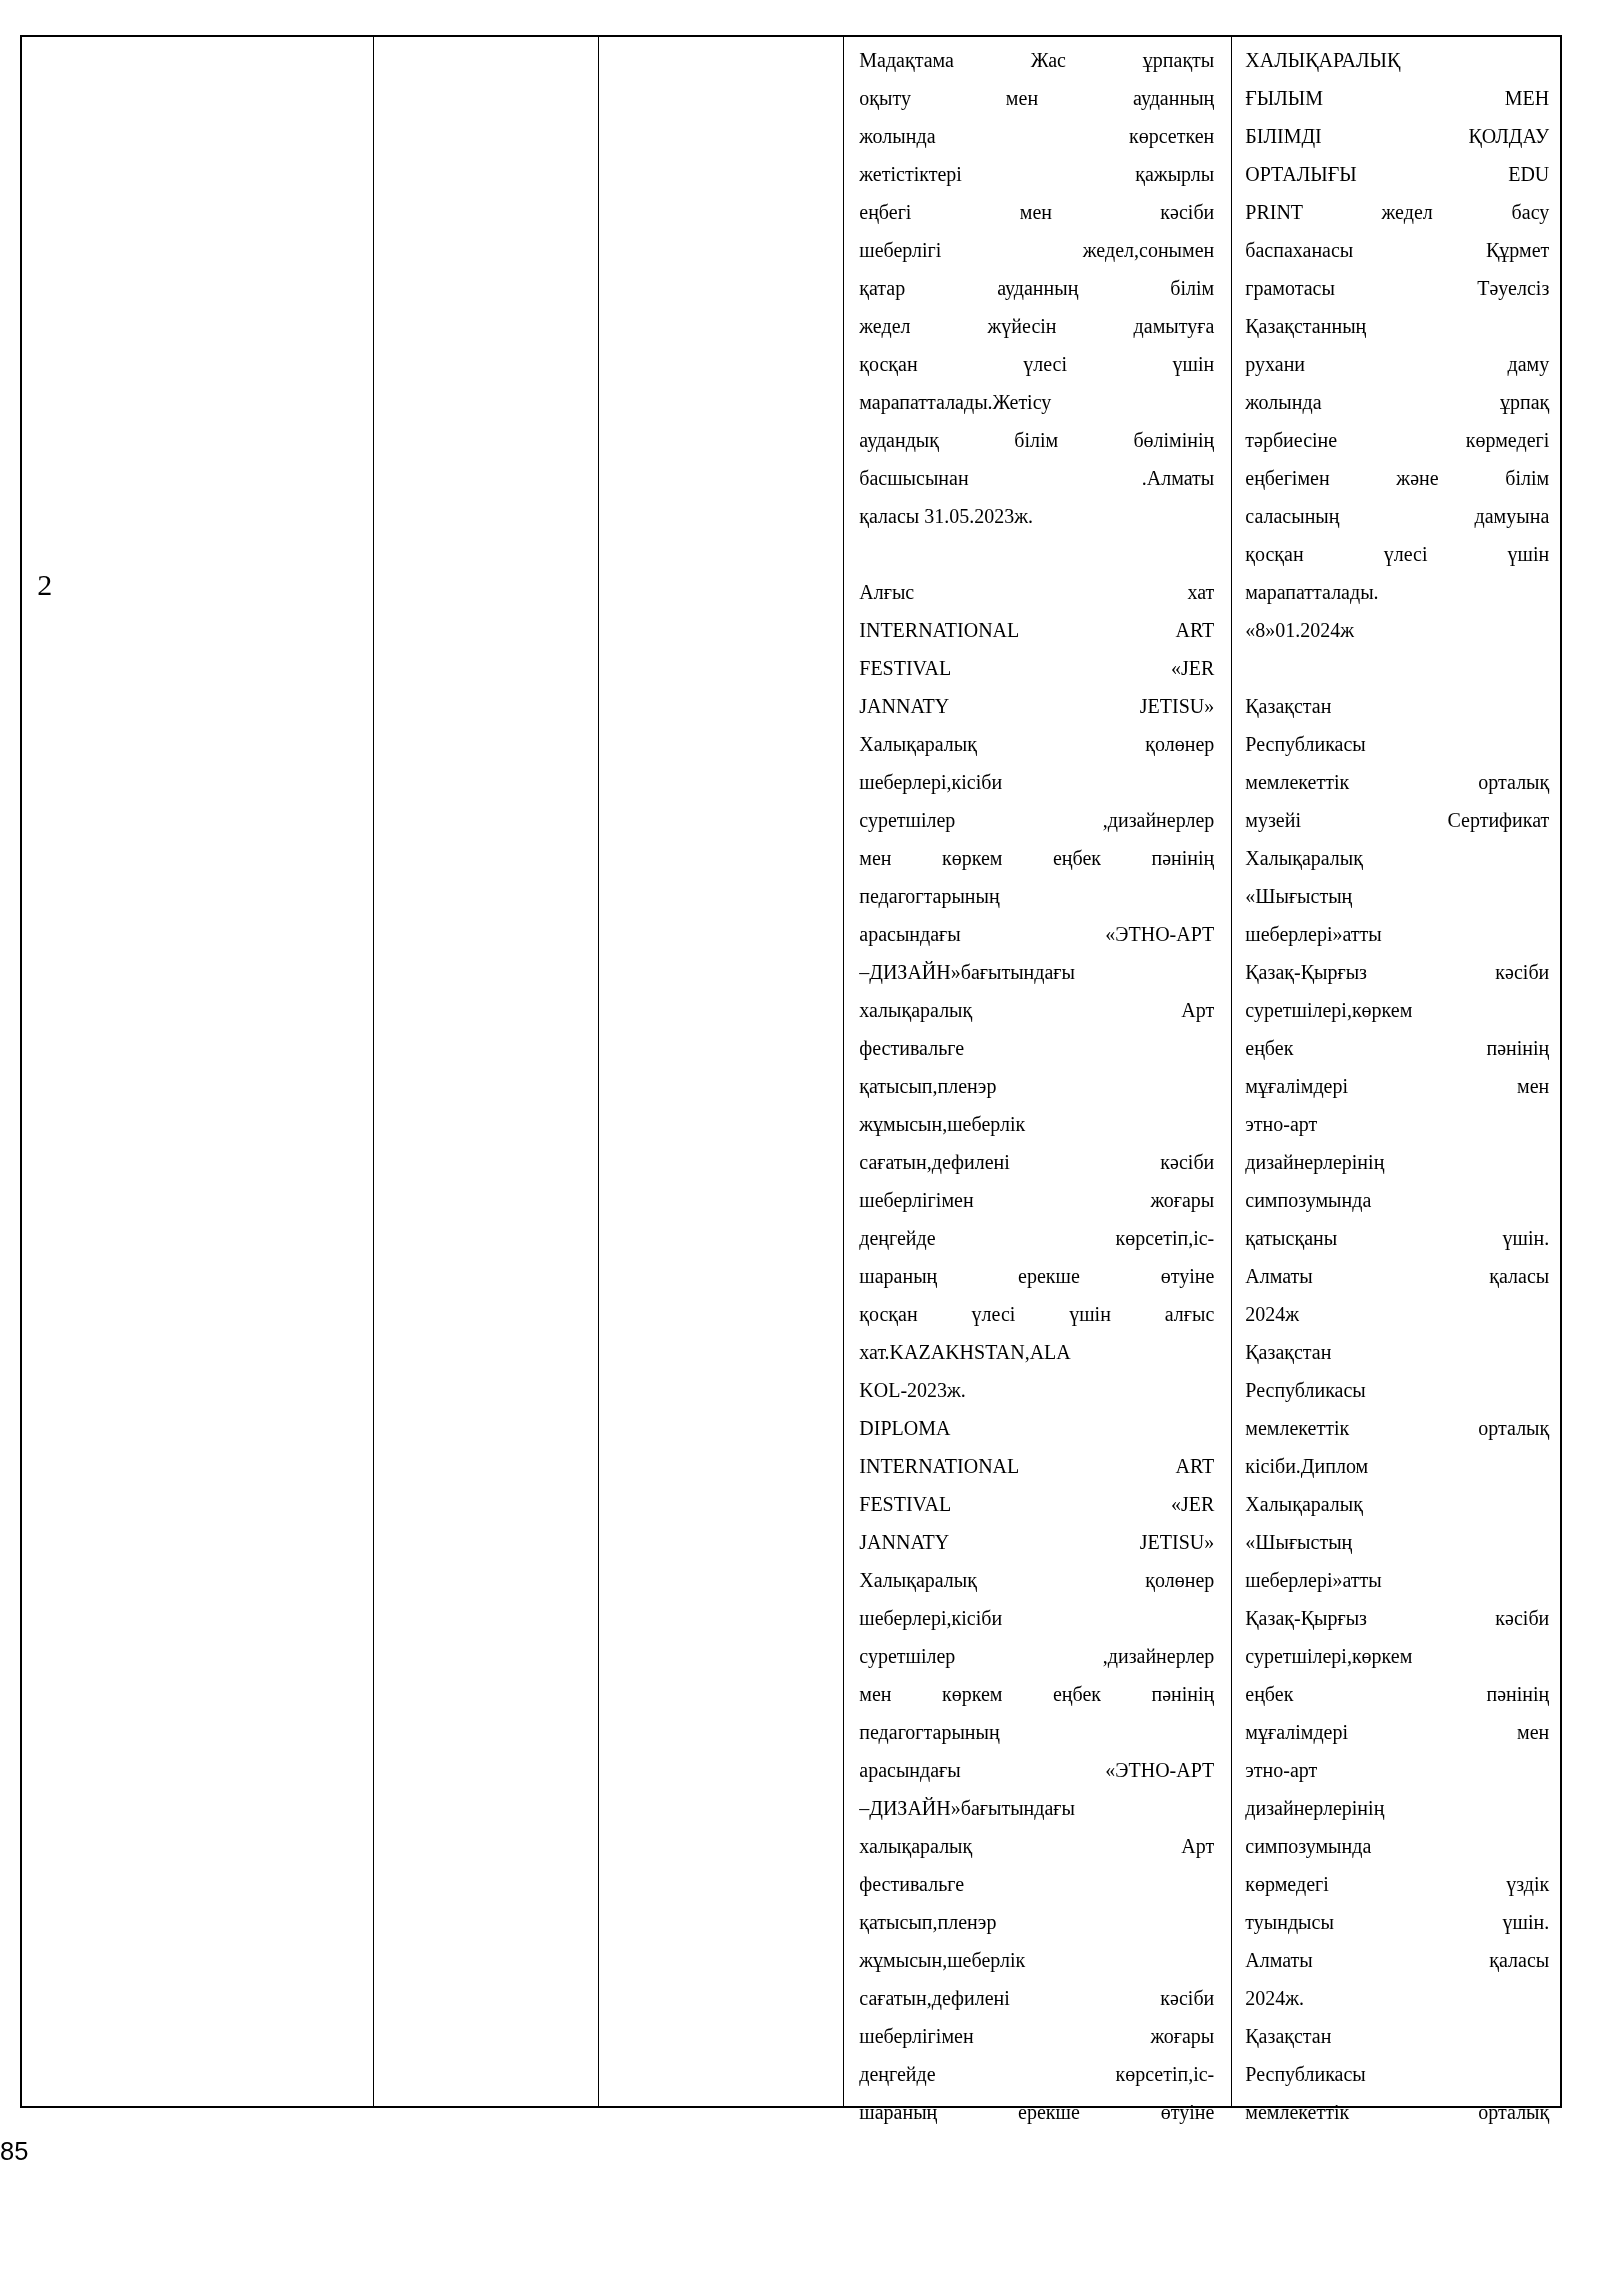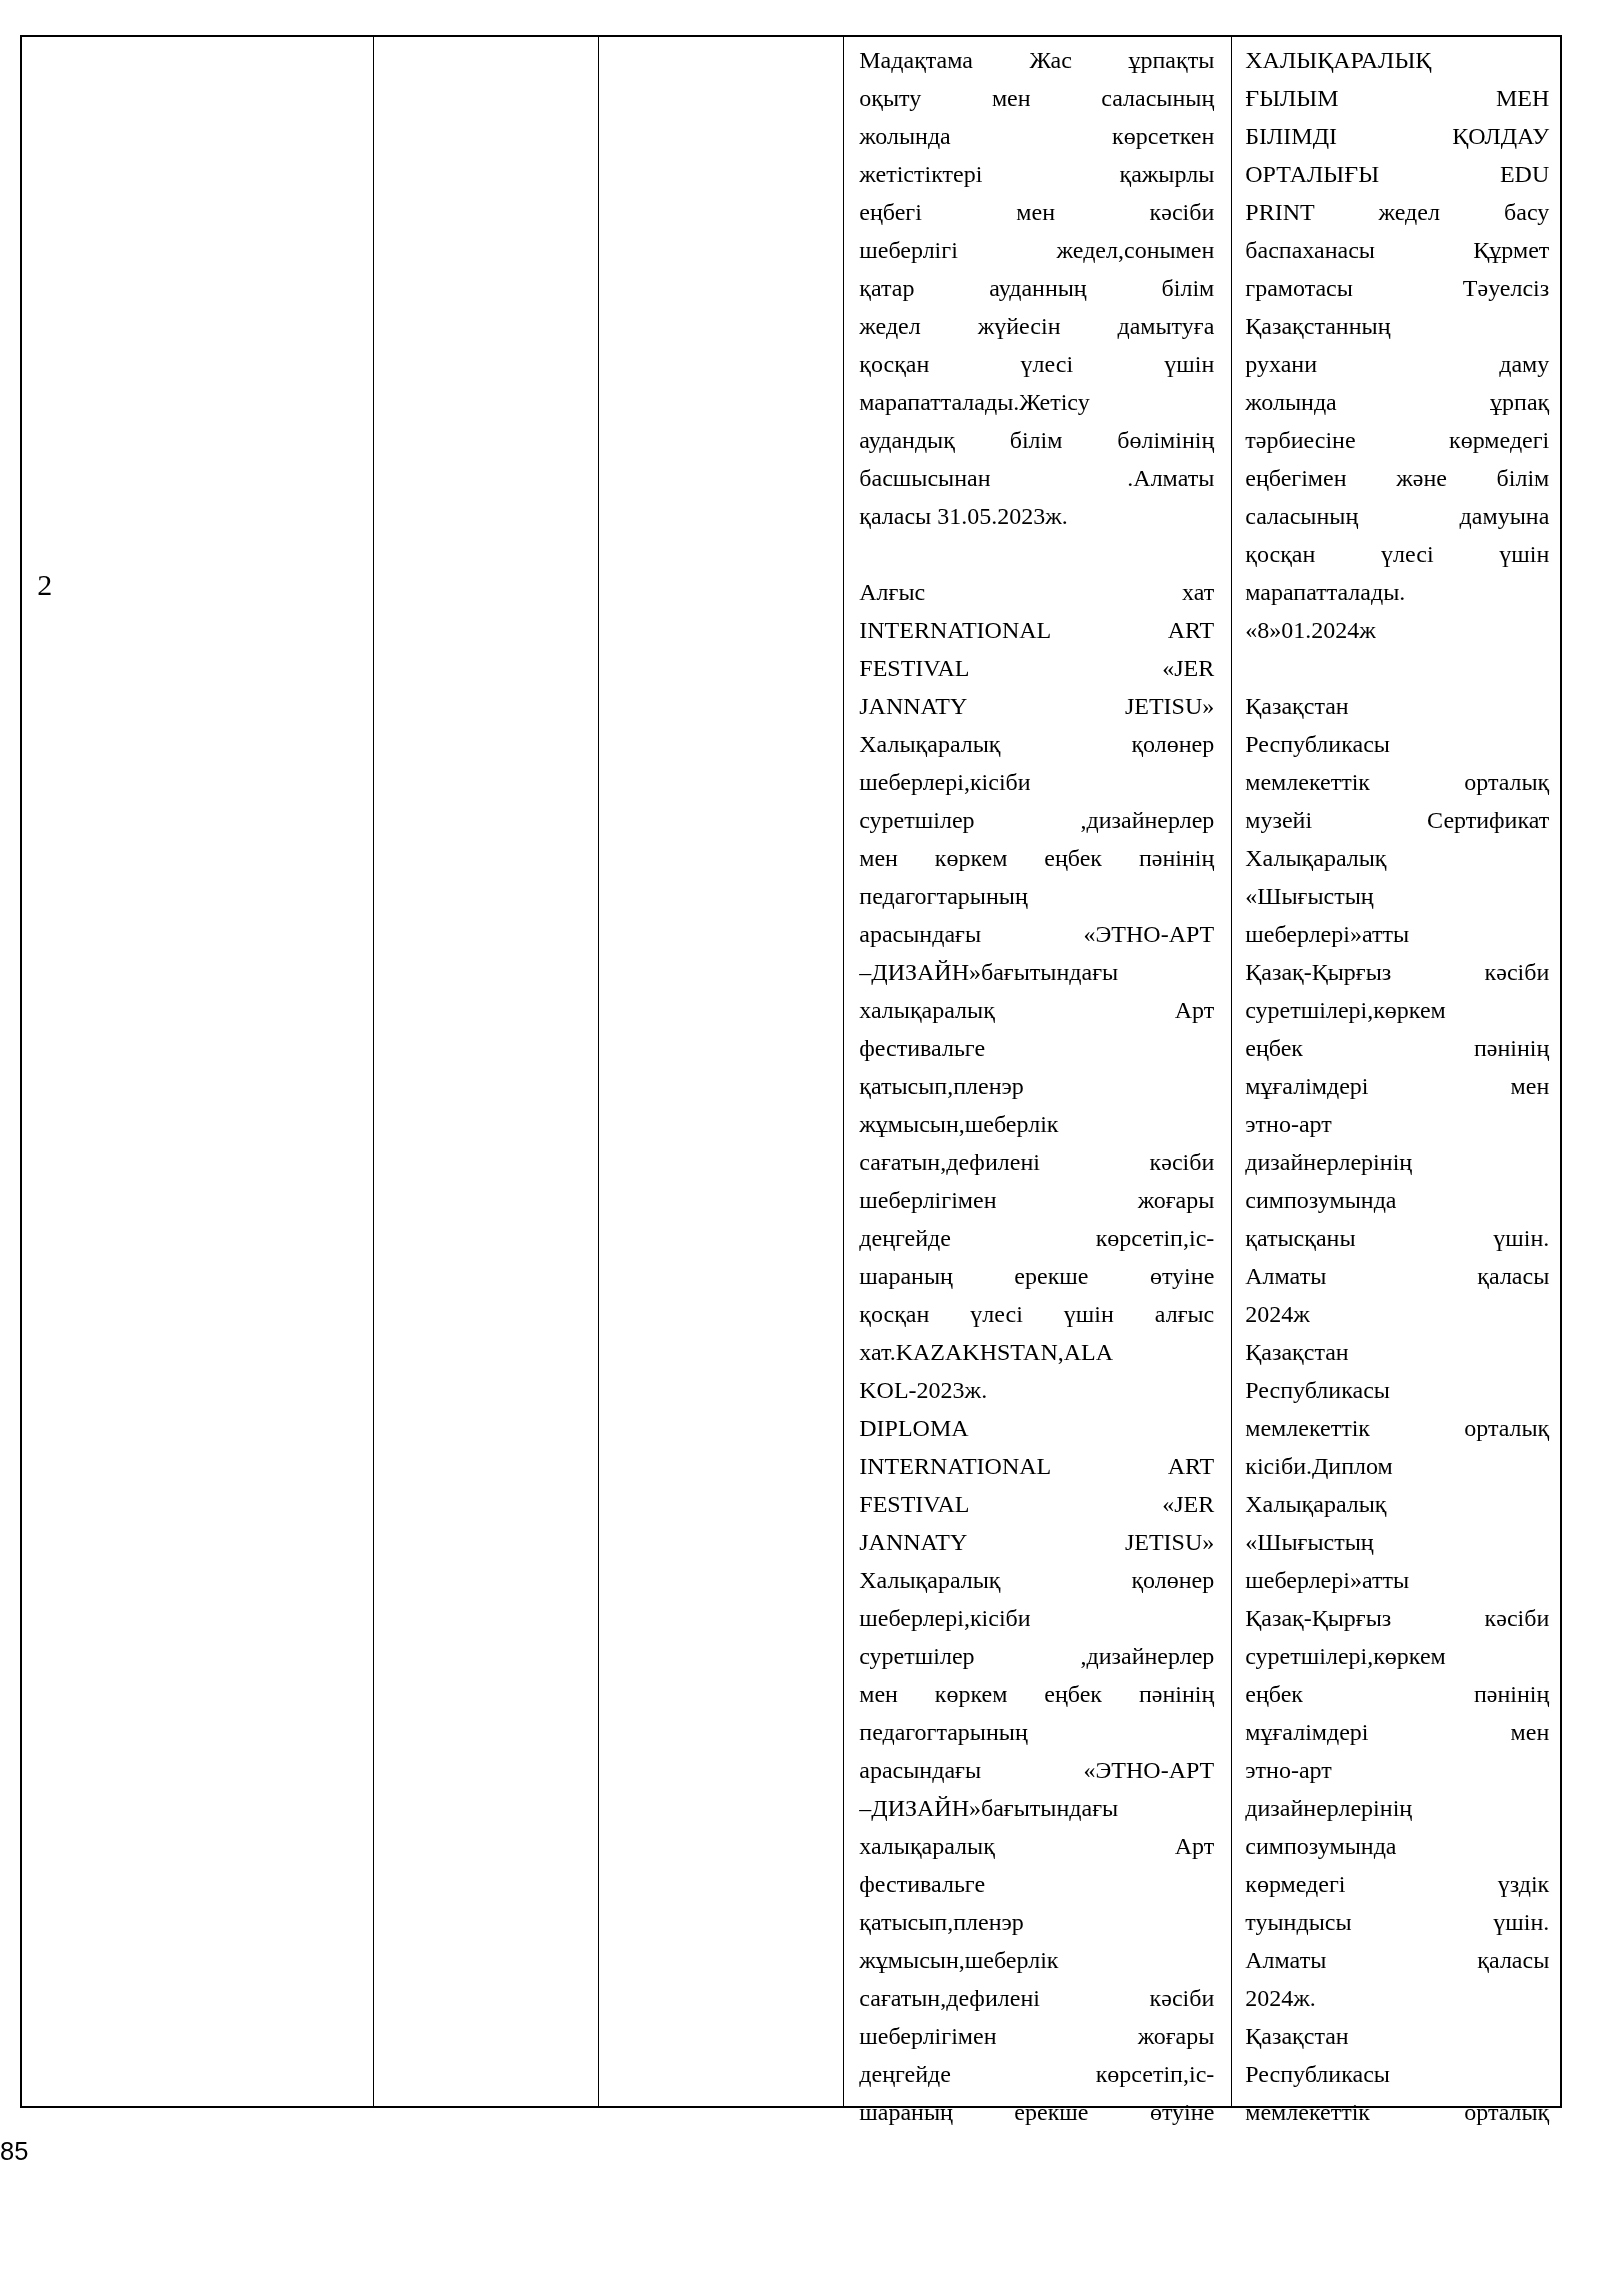--- a/index.html
+++ b/index.html
@@ -10,21 +10,21 @@
     .col { position: absolute; top: 0; bottom: 0; box-sizing: border-box; }
     .col + .col { border-left: 1.5px solid #000; }
     .c1 { left: 0; width: 78px; }
     .c2 { left: 78px; width: 272px; }
     .c3 { left: 351px; width: 225px; }
     .c4 { left: 576px; width: 245px; }
     .c5 { left: 821px; width: 387px; }
     .c6 { left: 1209px; width: 331px; }
     .num { position: absolute; left: 15.7px; top: 529px; font-size: 30px; line-height: 37px; }
     .name { position: absolute; left: 15.7px; top: 717px; width: 245px; font-size: 30px; line-height: 37px; }
-    .cell-text { position: absolute; left: 15.7px; top: 3.9px; width: 355px; font-size: 24px;
+    .cell-text { position: absolute; left: 15.7px; top: 3.9px; width: 355px; font-size: 20px;
       line-height: 38px; text-align: justify; }
     .c6 .cell-text { left: 13.7px; width: 304px; }
     .line { display: block; text-align: justify; text-align-last: justify; white-space: nowrap; }
     .line.left { text-align-last: left; }
     .gap { display: block; height: 38px; }
     .page-number { position: absolute; left: 0; width: 1621px; top: 2137px; text-align: left;
       font-family: "Liberation Sans", "DejaVu Sans", sans-serif; font-size: 25.5px; }
   </style>
 </head>
 <body>
@@ -35,21 +35,21 @@
   </div>
   <div class="col c3">
     <span></span>
   </div>
   <div class="col c4">
     <span></span>
   </div>
   <div class="col c5">
     <div class="cell-text" id="col5">
         <span class="line">Мадақтама Жас ұрпақты</span>
-        <span class="line">оқыту мен саласының</span>
+        <span class="line">оқыту мен ауданның</span>
         <span class="line">жолында көрсеткен</span>
         <span class="line">жетістіктері қажырлы</span>
         <span class="line">еңбегі мен кәсіби</span>
         <span class="line">шеберлігі жедел,сонымен</span>
         <span class="line">қатар ауданның білім</span>
         <span class="line">жедел жүйесін дамытуға</span>
         <span class="line">қосқан үлесі үшін</span>
         <span class="line left">марапатталады.Жетісу</span>
         <span class="line">аудандық білім бөлімінің</span>
         <span class="line">басшысынан .Алматы</span>

